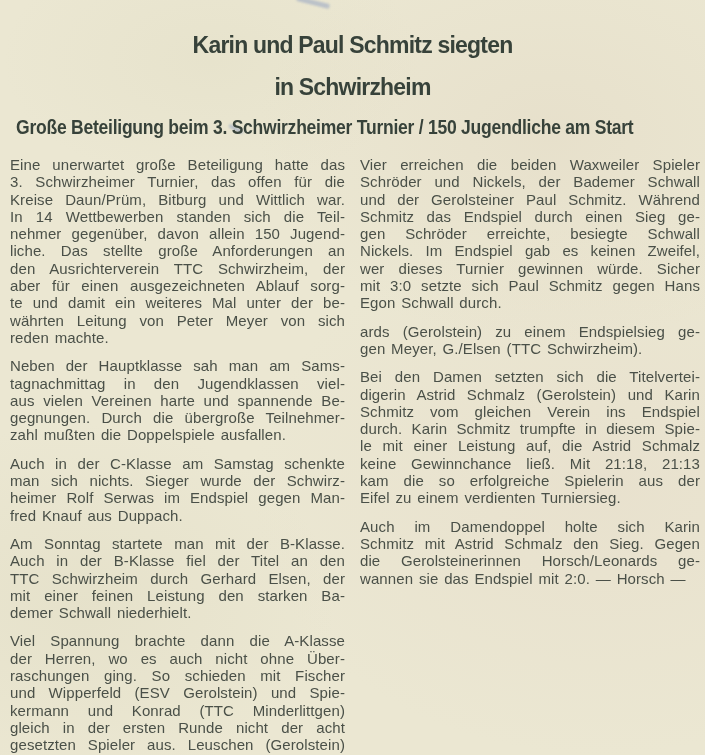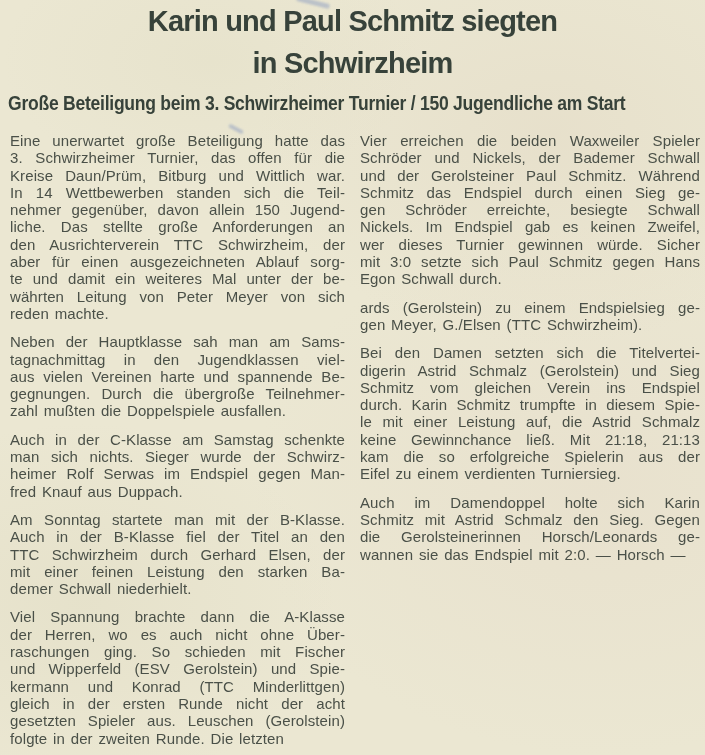--- a/index.html
+++ b/index.html
@@ -15,30 +15,30 @@
     background-color: #ebe7d2;
     background-image:
       radial-gradient(ellipse 420px 300px at 78% 18%, rgba(214,196,176,0.20), rgba(214,196,176,0) 70%),
       radial-gradient(ellipse 500px 380px at 85% 65%, rgba(219,198,186,0.18), rgba(219,198,186,0) 70%),
       radial-gradient(ellipse 360px 260px at 12% 80%, rgba(205,200,168,0.18), rgba(205,200,168,0) 70%),
       radial-gradient(ellipse 300px 180px at 30% 8%, rgba(208,204,172,0.15), rgba(208,204,172,0) 70%);
     font-family: "Liberation Sans", sans-serif;
     color: #4a5048;
   }
   .headline {
-    margin-top: 0;
+    margin-top: 24px;
     text-align: center;
     font-weight: bold;
-    font-size: 29px;
+    font-size: 23px;
     line-height: 42px;
     letter-spacing: -0.8px;
     color: #37423a;
   }
   .subheadline-wrap {
-    margin: 6px 0 0 8px;
+    margin: 6px 0 0 16px;
     height: 26px;
     overflow: visible;
   }
   .subheadline {
     display: inline-block;
     font-weight: bold;
     font-size: 21px;
     line-height: 26px;
     letter-spacing: -0.3px;
     white-space: nowrap;
@@ -151,21 +151,21 @@
           <div class="text-line">wer dieses Turnier gewinnen würde. Sicher</div>
           <div class="text-line">mit 3:0 setzte sich Paul Schmitz gegen Hans</div>
           <div class="text-line last-line">Egon Schwall durch.</div>
         </div>
         <div class="paragraph">
           <div class="text-line">ards (Gerolstein) zu einem Endspielsieg ge-</div>
           <div class="text-line last-line">gen Meyer, G./Elsen (TTC Schwirzheim).</div>
         </div>
         <div class="paragraph">
           <div class="text-line">Bei den Damen setzten sich die Titelvertei-</div>
-          <div class="text-line">digerin Astrid Schmalz (Gerolstein) und Sieg</div>
+          <div class="text-line">digerin Astrid Schmalz (Gerolstein) und Karin</div>
           <div class="text-line">Schmitz vom gleichen Verein ins Endspiel</div>
           <div class="text-line">durch. Karin Schmitz trumpfte in diesem Spie-</div>
           <div class="text-line">le mit einer Leistung auf, die Astrid Schmalz</div>
           <div class="text-line">keine Gewinnchance ließ. Mit 21:18, 21:13</div>
           <div class="text-line">kam die so erfolgreiche Spielerin aus der</div>
           <div class="text-line last-line">Eifel zu einem verdienten Turniersieg.</div>
         </div>
         <div class="paragraph">
           <div class="text-line">Auch im Damendoppel holte sich Karin</div>
           <div class="text-line">Schmitz mit Astrid Schmalz den Sieg. Gegen</div>

